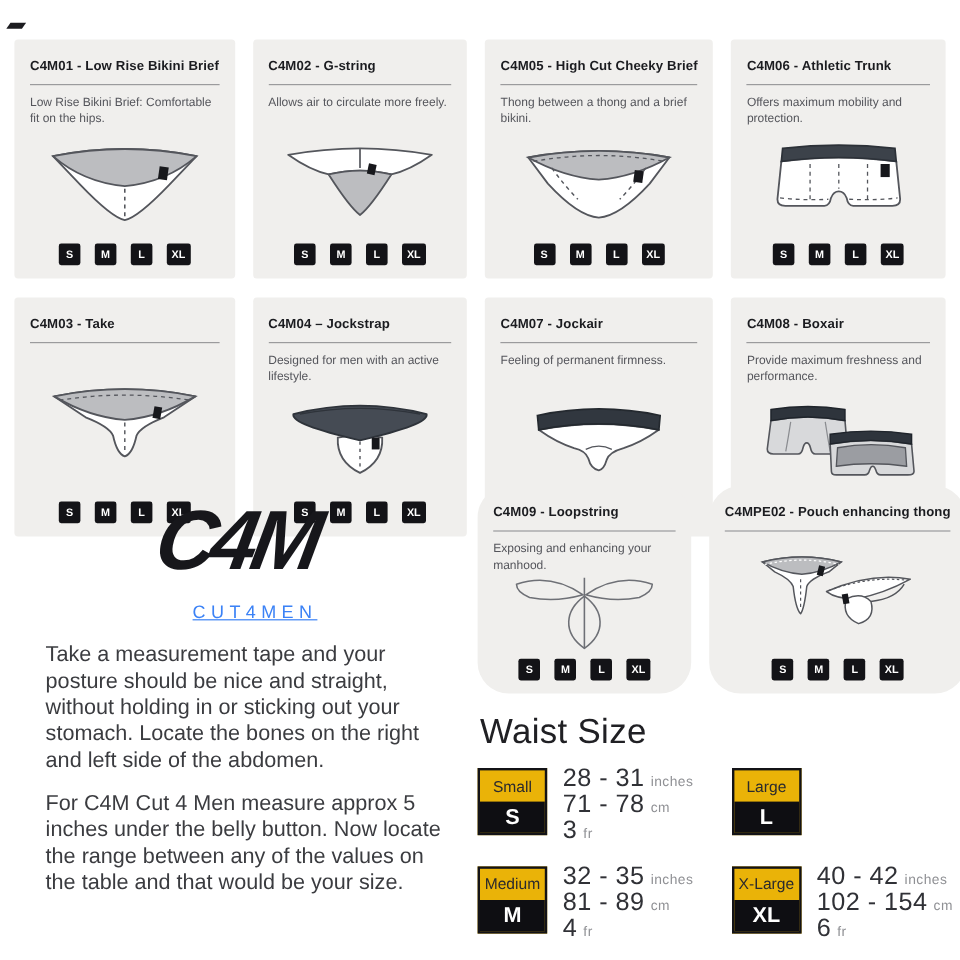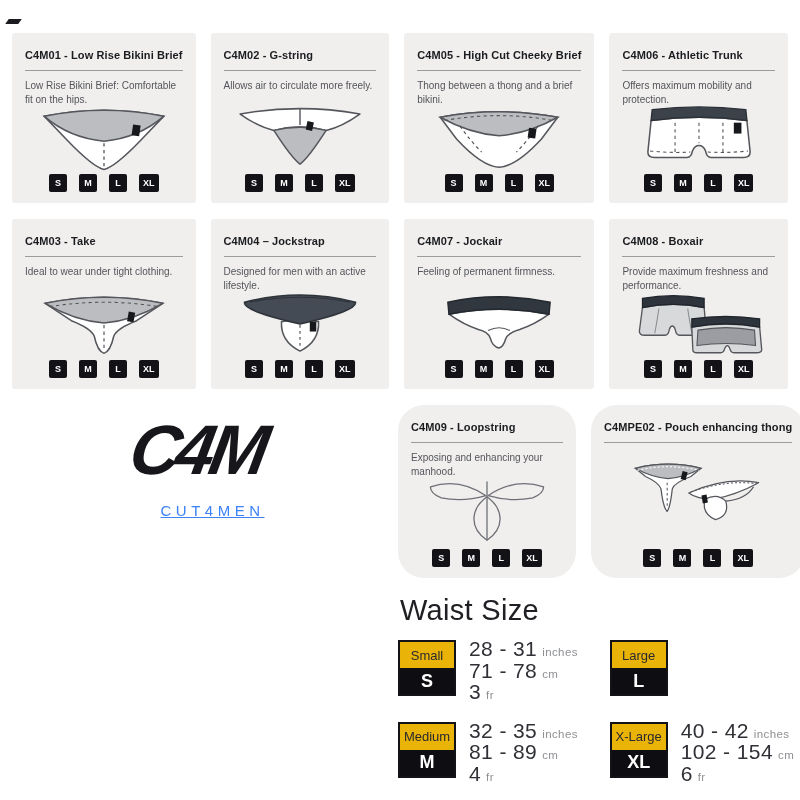--- a/index.html
+++ b/index.html
@@ -3,21 +3,21 @@
 <meta charset="utf-8">
 <style>
   html,body{margin:0;padding:0;background:#fff;}
   .page{width:800px;height:800px;position:relative;background:#fff;overflow:hidden;
         font-family:"Liberation Sans",sans-serif;-webkit-font-smoothing:antialiased;}
   .corner-mark{position:absolute;left:7px;top:19px;width:13px;height:5px;background:#1c1c20;transform:skewX(-35deg);}
 
   
   .top-grid{position:absolute;left:12px;top:33px;width:776px;display:grid;
             grid-template-columns:repeat(4,1fr);column-gap:15px;row-gap:16px;}
-  .card{background:#f0efed;border-radius:3px;height:170px;padding:16px 13px 11px;
+  .card{background:#f0efed;border-radius:3px;height:199px;padding:16px 13px 11px;
         box-sizing:border-box;display:flex;flex-direction:column;}
   .card.tall{height:173px;border-radius:26px;}
   .card-title{margin:0;font-size:11px;font-weight:700;color:#1b1c20;white-space:nowrap;letter-spacing:.1px;}
   .card-divider{height:1px;background:#9b9b9d;margin-top:9px;}
   .card-desc{margin:8px 0 0;font-size:10px;color:#54555b;line-height:1.35;min-height:26px;}
   .card-art{flex:1;display:flex;align-items:center;justify-content:center;min-height:0;}
   .card-art svg{width:152px;height:74px;}
   .size-badges{display:flex;justify-content:center;gap:12px;margin-top:3px;}
   .size-badge{min-width:18px;height:18px;padding:0 4px;background:#131317;color:#fff;font-size:9px;
               font-weight:700;display:flex;align-items:center;justify-content:center;border-radius:2px;box-sizing:border-box;}
@@ -137,21 +137,20 @@
           <span class="size-badge">S</span>
           <span class="size-badge">M</span>
           <span class="size-badge">L</span>
           <span class="size-badge">XL</span>
         </div>
     </section>
 
     <section class="card">
       <h3 class="card-title">C4M03 - Take</h3>
       <div class="card-divider"></div>
-      <p class="card-desc">Ideal to wear under tight clothing.</p>
       <div class="card-art">
         <svg viewBox="0 0 120 68">
           <path d="M6 15 Q60 4 114 15 L90 31 Q72 38 69 45 Q66 59 60 61 Q54 59 51 45 Q48 38 30 31 Z" fill="#fff" stroke="#54565c" stroke-width="1.4" stroke-linejoin="round"></path>
           <path d="M6 15 Q60 4 114 15 Q87 31 60 33 Q33 31 6 15 Z" fill="#bcbdc0" stroke="#54565c" stroke-width="1.4"></path>
           <path d="M60 35 V58" stroke="#54565c" stroke-width="1.1" stroke-dasharray="3 3" fill="none"></path>
           <path d="M10 18 Q60 10 110 18" stroke="#54565c" stroke-width="1" stroke-dasharray="3 3" fill="none"></path>
           <rect x="82" y="23" width="6" height="9" fill="#17181c" transform="rotate(10 85 27)"></rect>
         </svg>
       </div>
       <div class="size-badges">
@@ -226,20 +225,22 @@
     </section>
   </div>
 
   <div class="bottom">
     <div class="left-col">
       <div class="logo-block">
         <div class="logo-mark">C4M</div>
         <div class="logo-word">CUT4MEN</div>
       </div>
       <div class="instructions">
+        <p>Take a measurement tape and your posture should be nice and straight, without holding in or sticking out your stomach. Locate the bones on the right and left side of the abdomen.</p>
+        <p>For C4M Cut 4 Men measure approx 5 inches under the belly button. Now locate the range between any of the values on the table and that would be your size.</p>
       </div>
     </div>
 
     <div class="right-col">
       <div class="mini-grid">
 
         <section class="card tall">
           <h3 class="card-title">C4M09 - Loopstring</h3>
           <div class="card-divider"></div>
           <p class="card-desc">Exposing and enhancing your manhood.</p>

